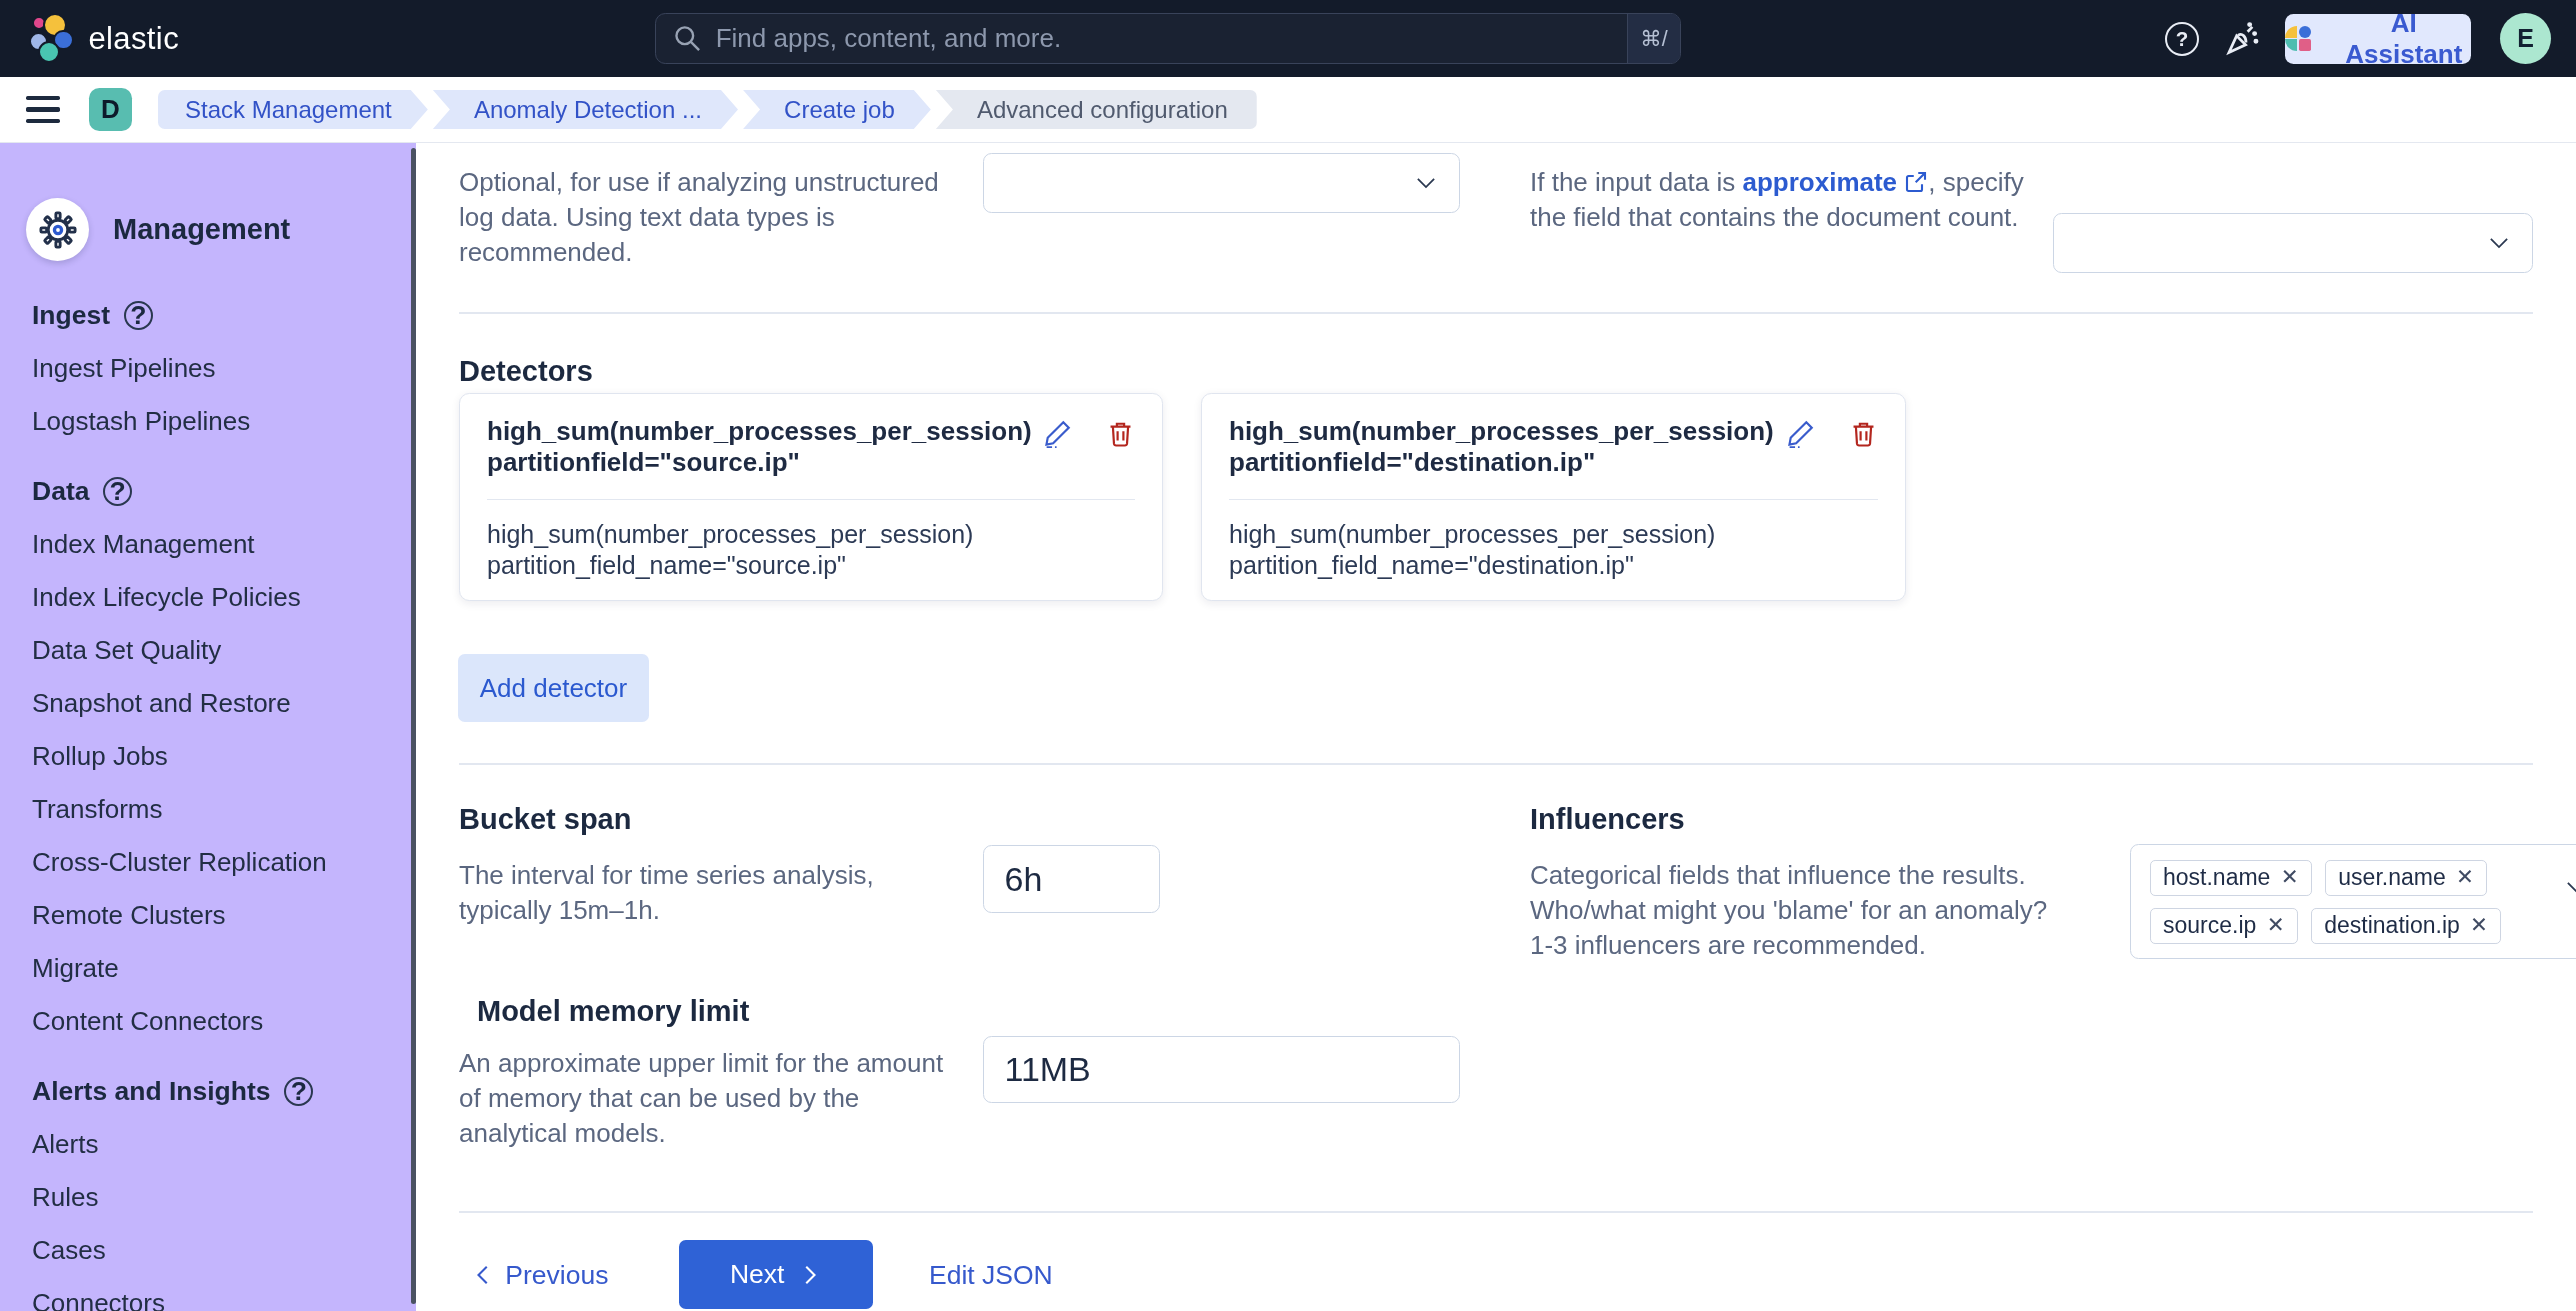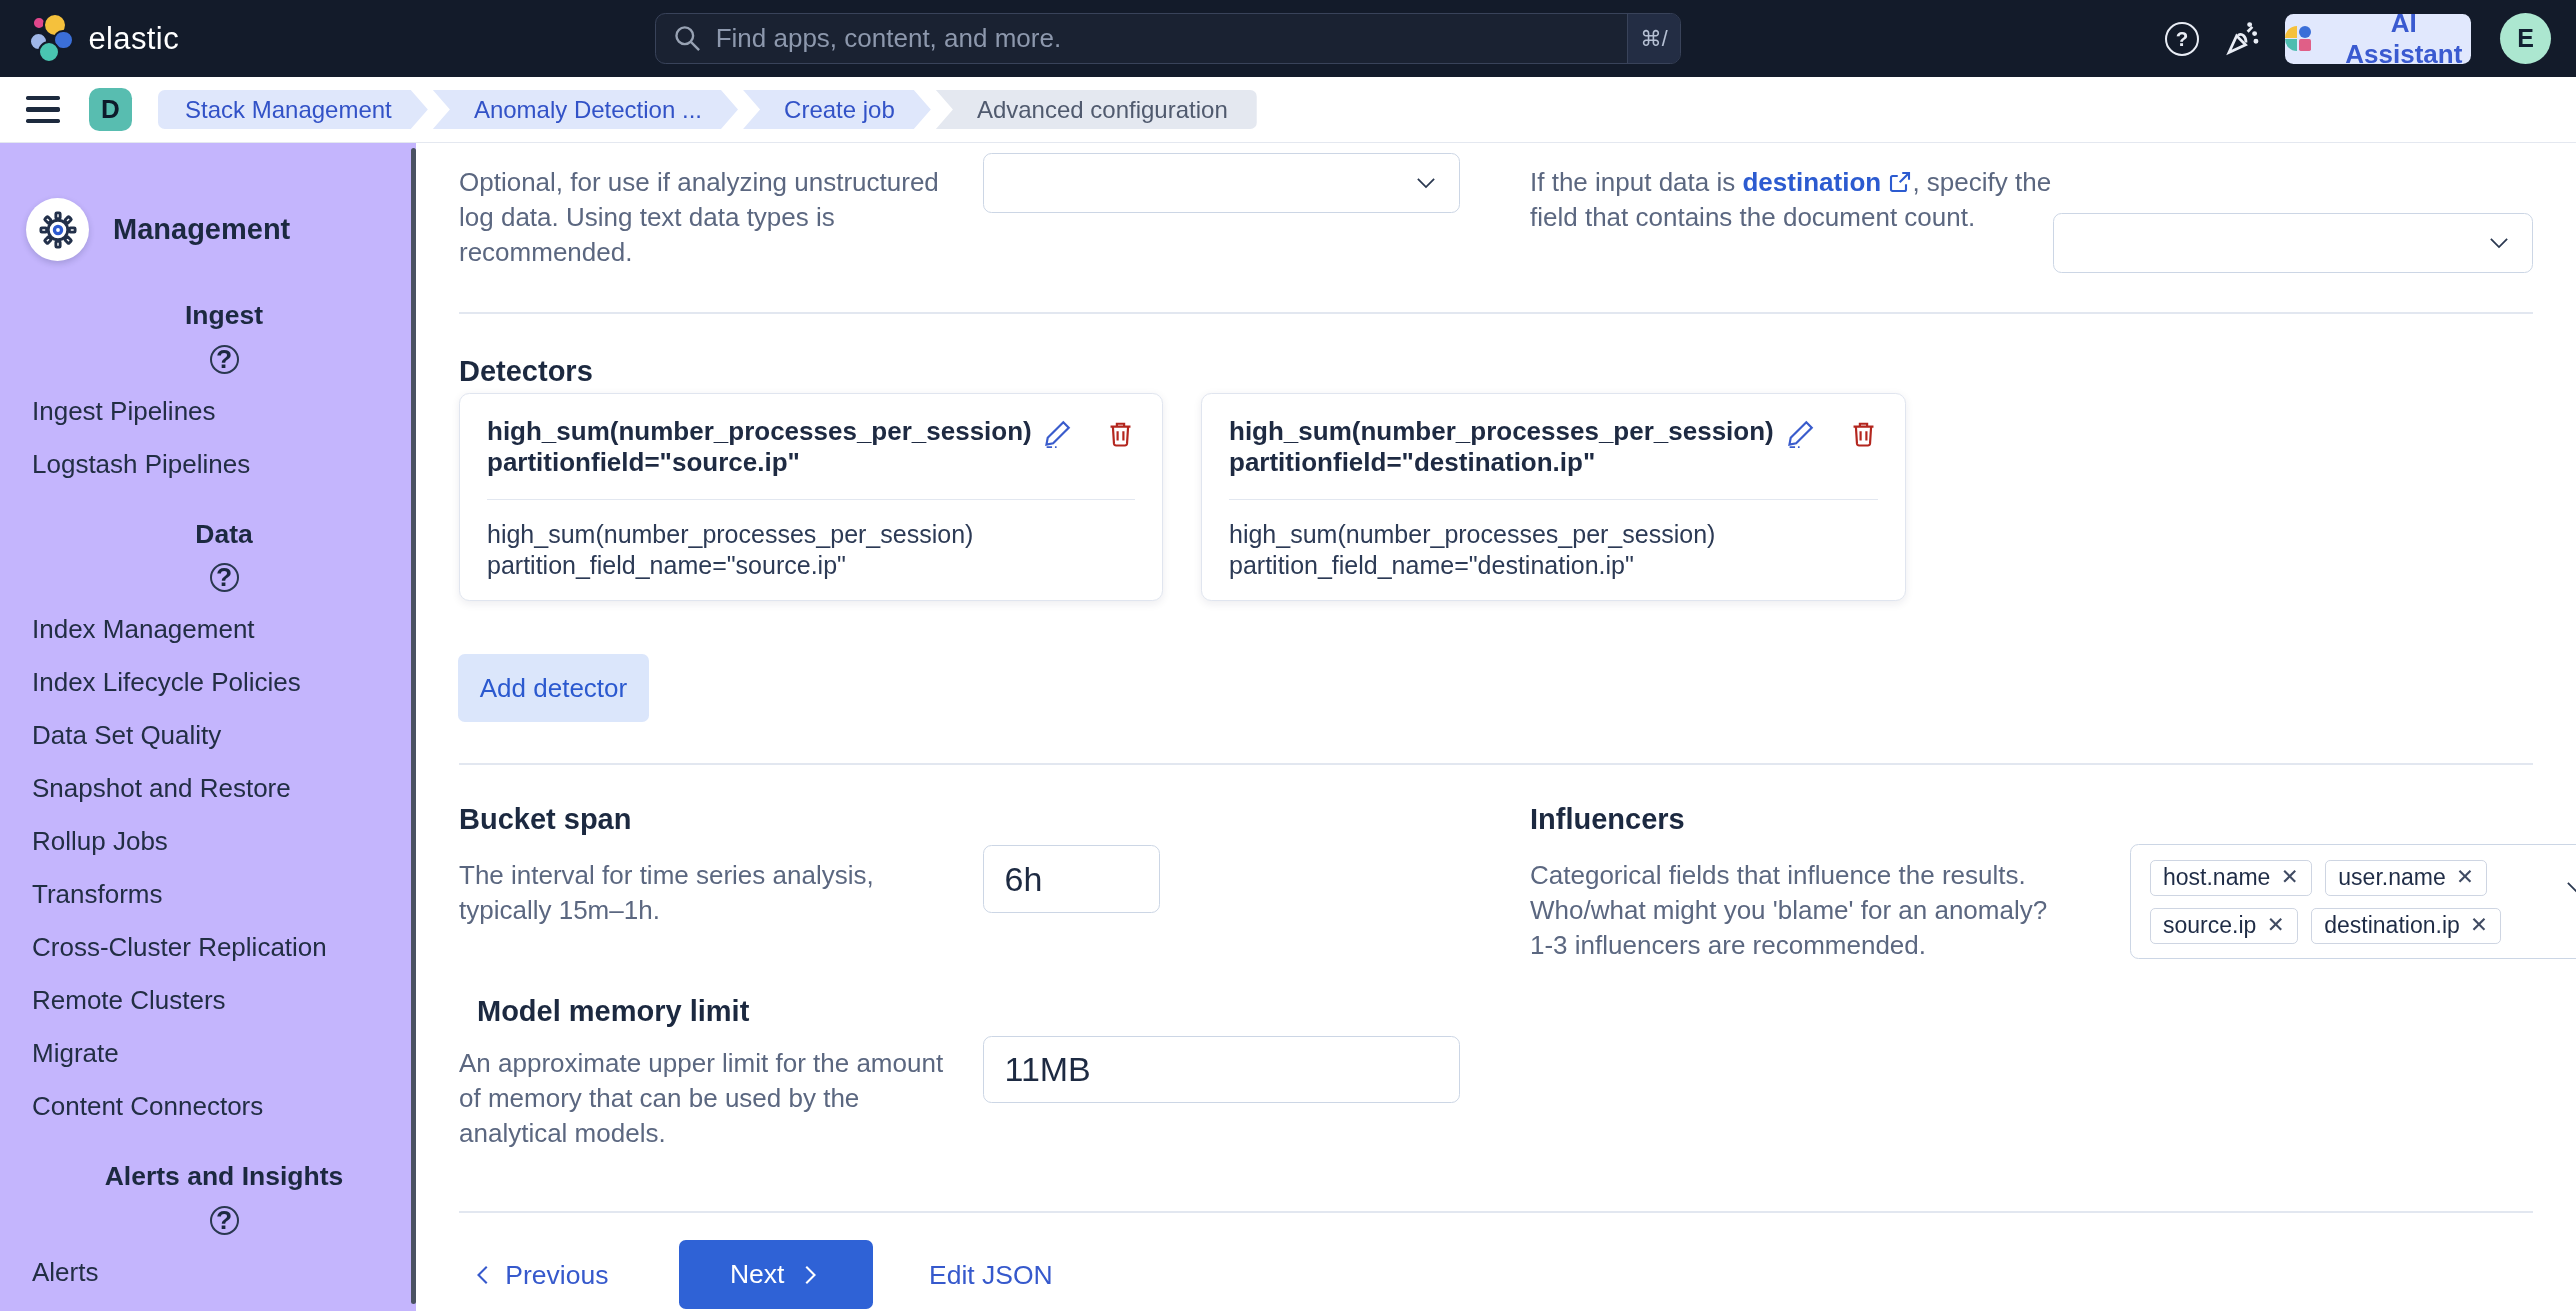--- a/index.html
+++ b/index.html
@@ -41,21 +41,21 @@
   .crumb.first { padding:0 36px 0 27px; clip-path:polygon(0 0, calc(100% - 17px) 0, 100% 50%, calc(100% - 17px) 100%, 0 100%); border-radius:6.8px 0 0 6.8px; }
   .crumb.mid { margin-left:5.1px; padding:0 36px 0 41px; clip-path:polygon(0 0, calc(100% - 17px) 0, 100% 50%, calc(100% - 17px) 100%, 0 100%, 17px 50%); }
   .crumb.last { margin-left:5.1px; padding:0 29px 0 41px; clip-path:polygon(0 0, 100% 0, 100% 100%, 0 100%, 17px 50%); border-radius:0 6.8px 6.8px 0; }
 
   
   #side { position:absolute; left:0; top:143px; width:416px; bottom:0; background:#c4b5fd; overflow:hidden; }
   .side-scroll { position:absolute; right:0; top:5.1px; bottom:6.8px; width:5.1px; background:#4a5262; border-radius:2.6px; }
   .side-head { display:flex; align-items:center; gap:24px; margin:55px 0 0 26px; }
   .gear-circle { width:63px; height:63px; border-radius:50%; background:#fff; box-shadow:0 2.6px 6.8px rgba(15,30,60,.18); display:flex; align-items:center; justify-content:center; }
   .side-title { font-size:29px; font-weight:700; color:#1c2940; }
-  .side-sec { display:flex; align-items:center; gap:13.7px; margin:39px 0 0 32px;flex-direction:column; }
+  .side-sec { display:flex; align-items:center; gap:13.7px; margin:39px 0 0 32px; }
   .side-sec span { font-size:26.5px; font-weight:700; color:#1c2940; }
   .qsmall { width:29px; height:29px; border:2.1px solid #2a3850; border-radius:50%; color:#2a3850; font-size:17px; font-weight:700; display:flex; align-items:center; justify-content:center; }
   .side-item { margin:22px 0 0 32px; font-size:26px; color:#222e44; cursor:pointer; }
   .side-item:first-of-type { margin-top:24px; }
 
   
   #main { position:absolute; left:416px; top:143px; right:0; bottom:0; background:#fff; }
   .abs { position:absolute; }
   .desc { font-size:26px; line-height:35px; color:#5b6780; }
   .h2 { font-size:29px; font-weight:700; color:#1c2940; }
@@ -202,21 +202,21 @@
   <main id="main">
 
     <div class="abs desc" style="left:43px; top:22px; width:513px;">Optional, for use if analyzing unstructured log data. Using text data types is recommended.</div>
     <div class="abs select" style="left:567px; top:10.3px; width:477px; height:60px;">
       <svg class="chev" width="26" height="26" viewBox="0 0 16 16" fill="none" stroke="#2a3850" stroke-width="1.1">
           <path d="M3 5.5 L8 10.5 L13 5.5"></path>
         </svg>
     </div>
 
     <div class="abs desc" style="left:1114px; top:22px; width:526px;">
-      <span>If the input data is </span><span class="link-inline">destination</span>
+      <span>If the input data is </span><span class="link-inline">approximate</span>
       <svg style="vertical-align:-2.6px;" width="24" height="24" viewBox="0 0 16 16" fill="none" stroke="#2c5bd0" stroke-width="1.4">
           <path d="M9.5 2 H14 V6.5 M14 2 L7.8 8.2 M12 9.5 V13 a1 1 0 0 1 -1 1 H3 a1 1 0 0 1 -1 -1 V5 a1 1 0 0 1 1 -1 h3.5"></path>
         </svg><span>, specify the field that contains the document count.</span>
     </div>
     <div class="abs select" style="left:1637px; top:10.3px; width:480px; height:60px;">
       <svg class="chev" width="26" height="26" viewBox="0 0 16 16" fill="none" stroke="#2a3850" stroke-width="1.1">
           <path d="M3 5.5 L8 10.5 L13 5.5"></path>
         </svg>
     </div>
 

